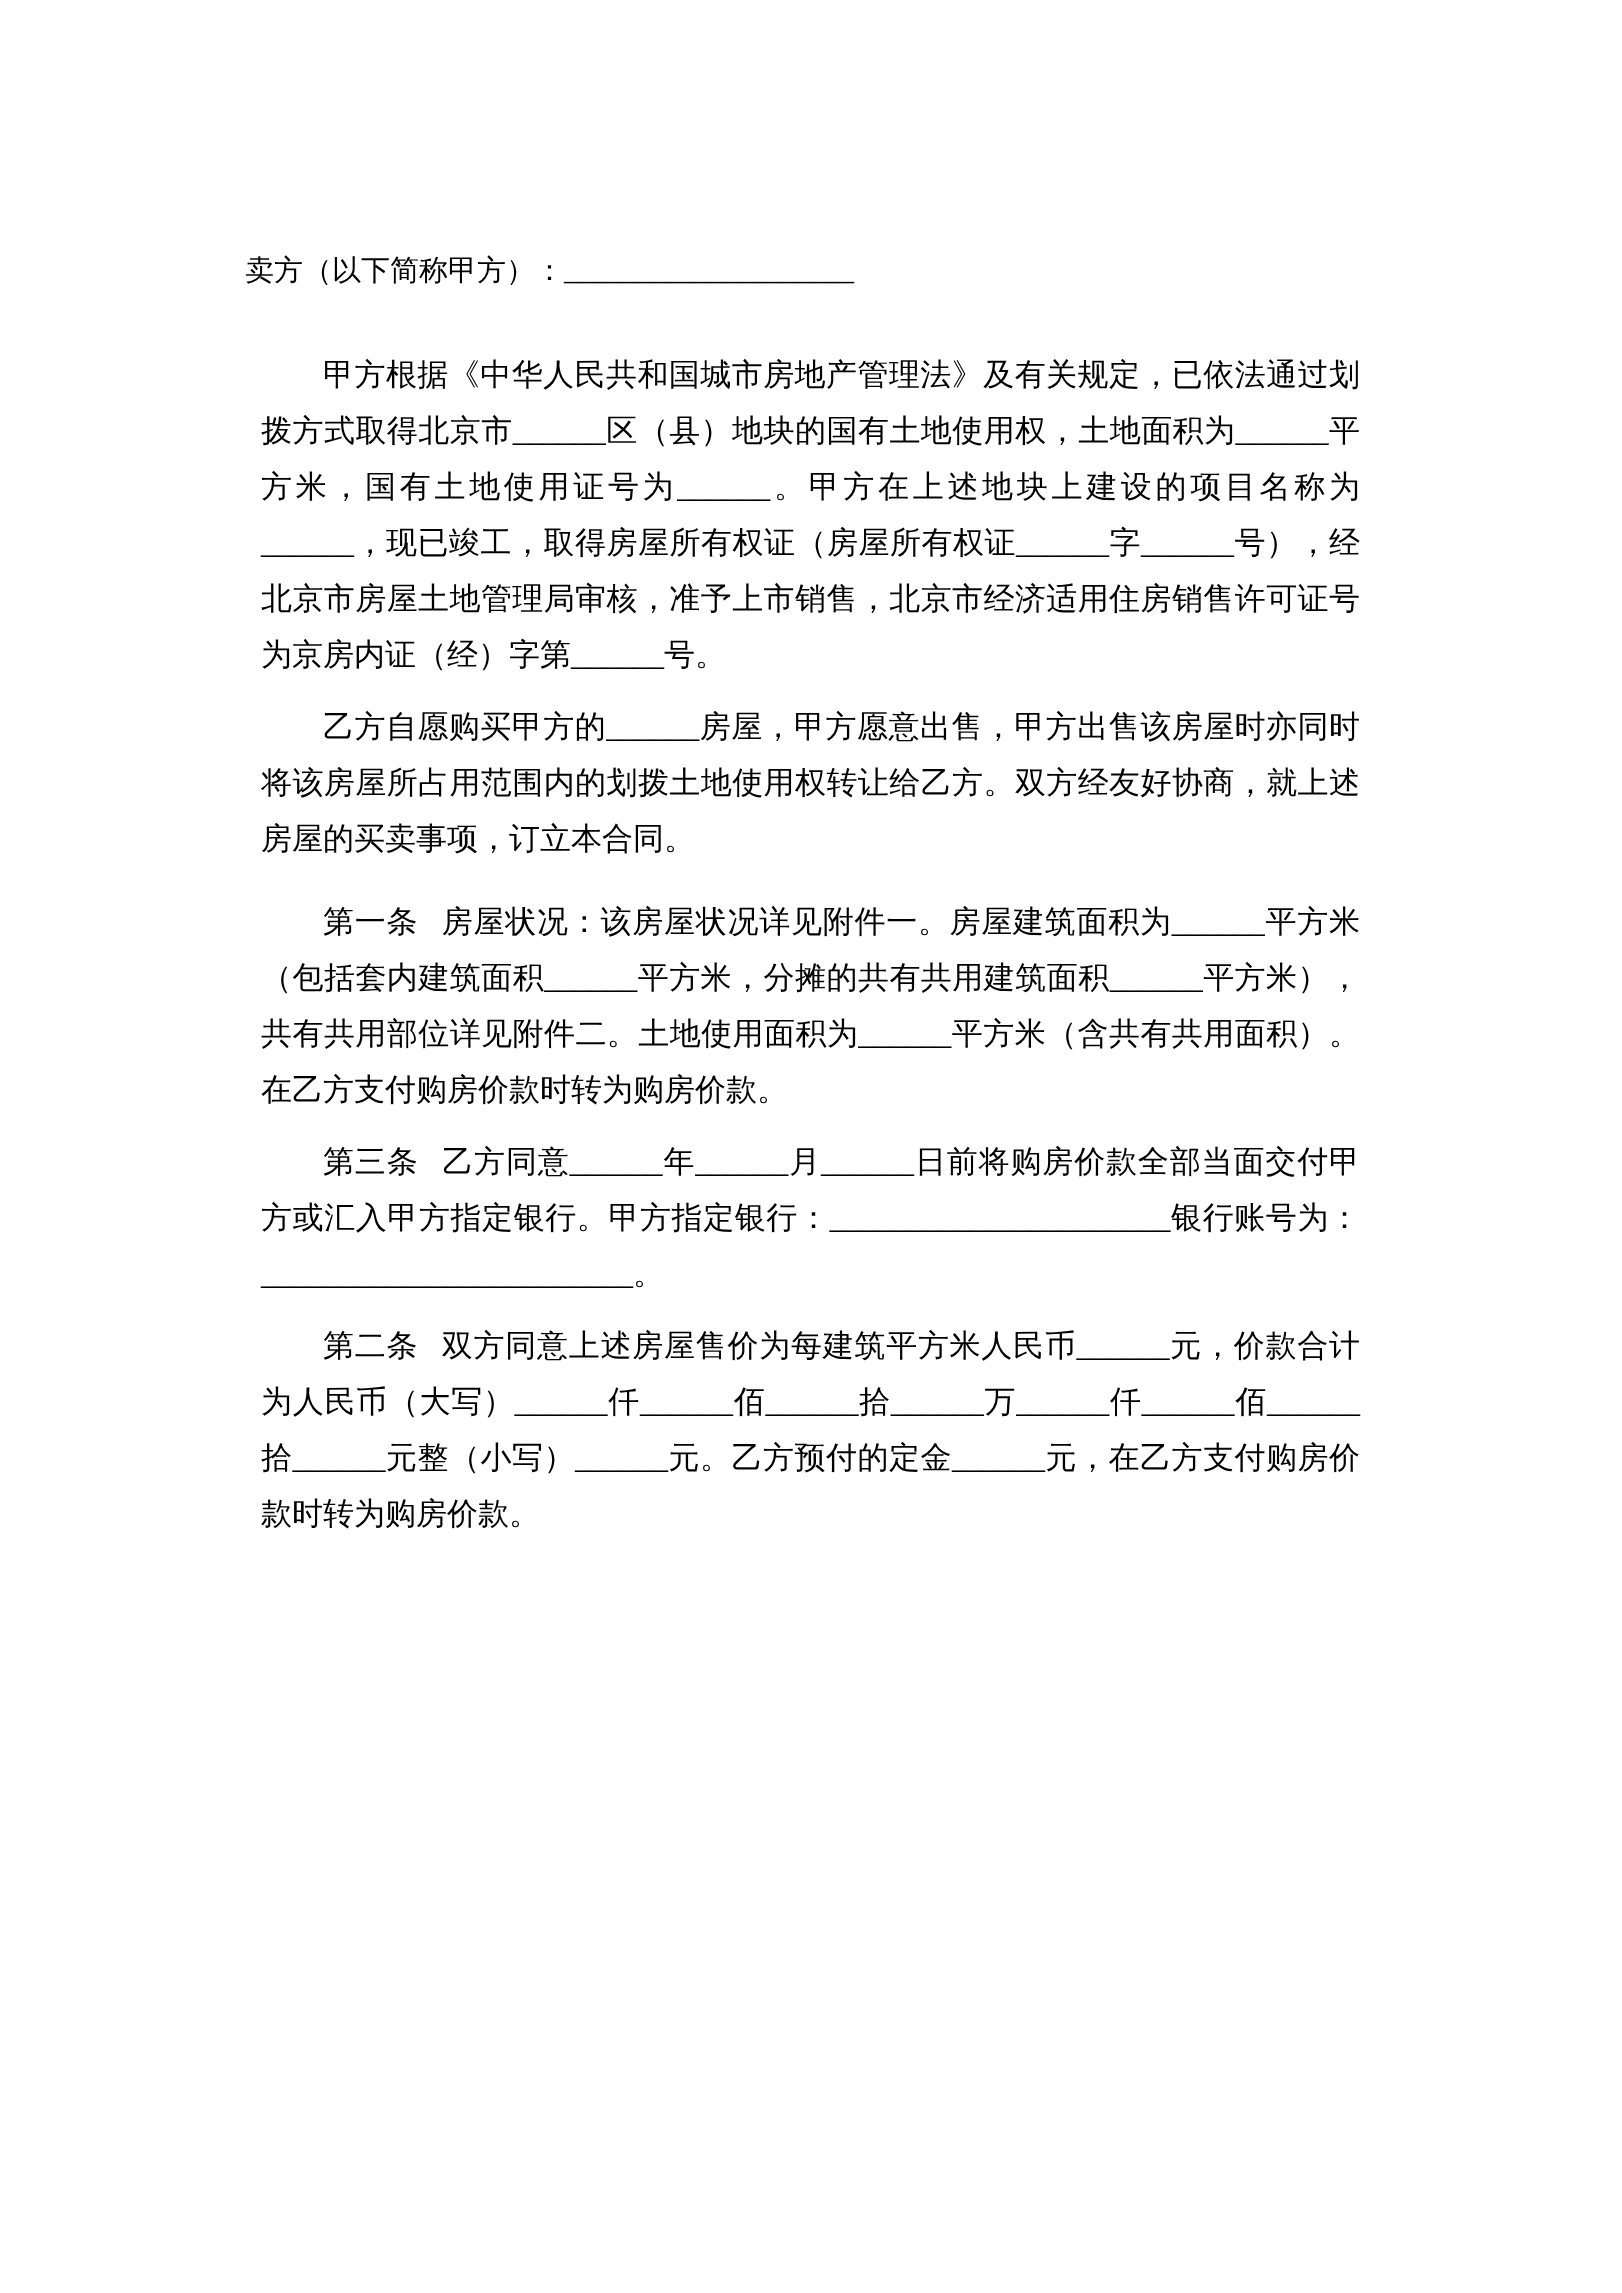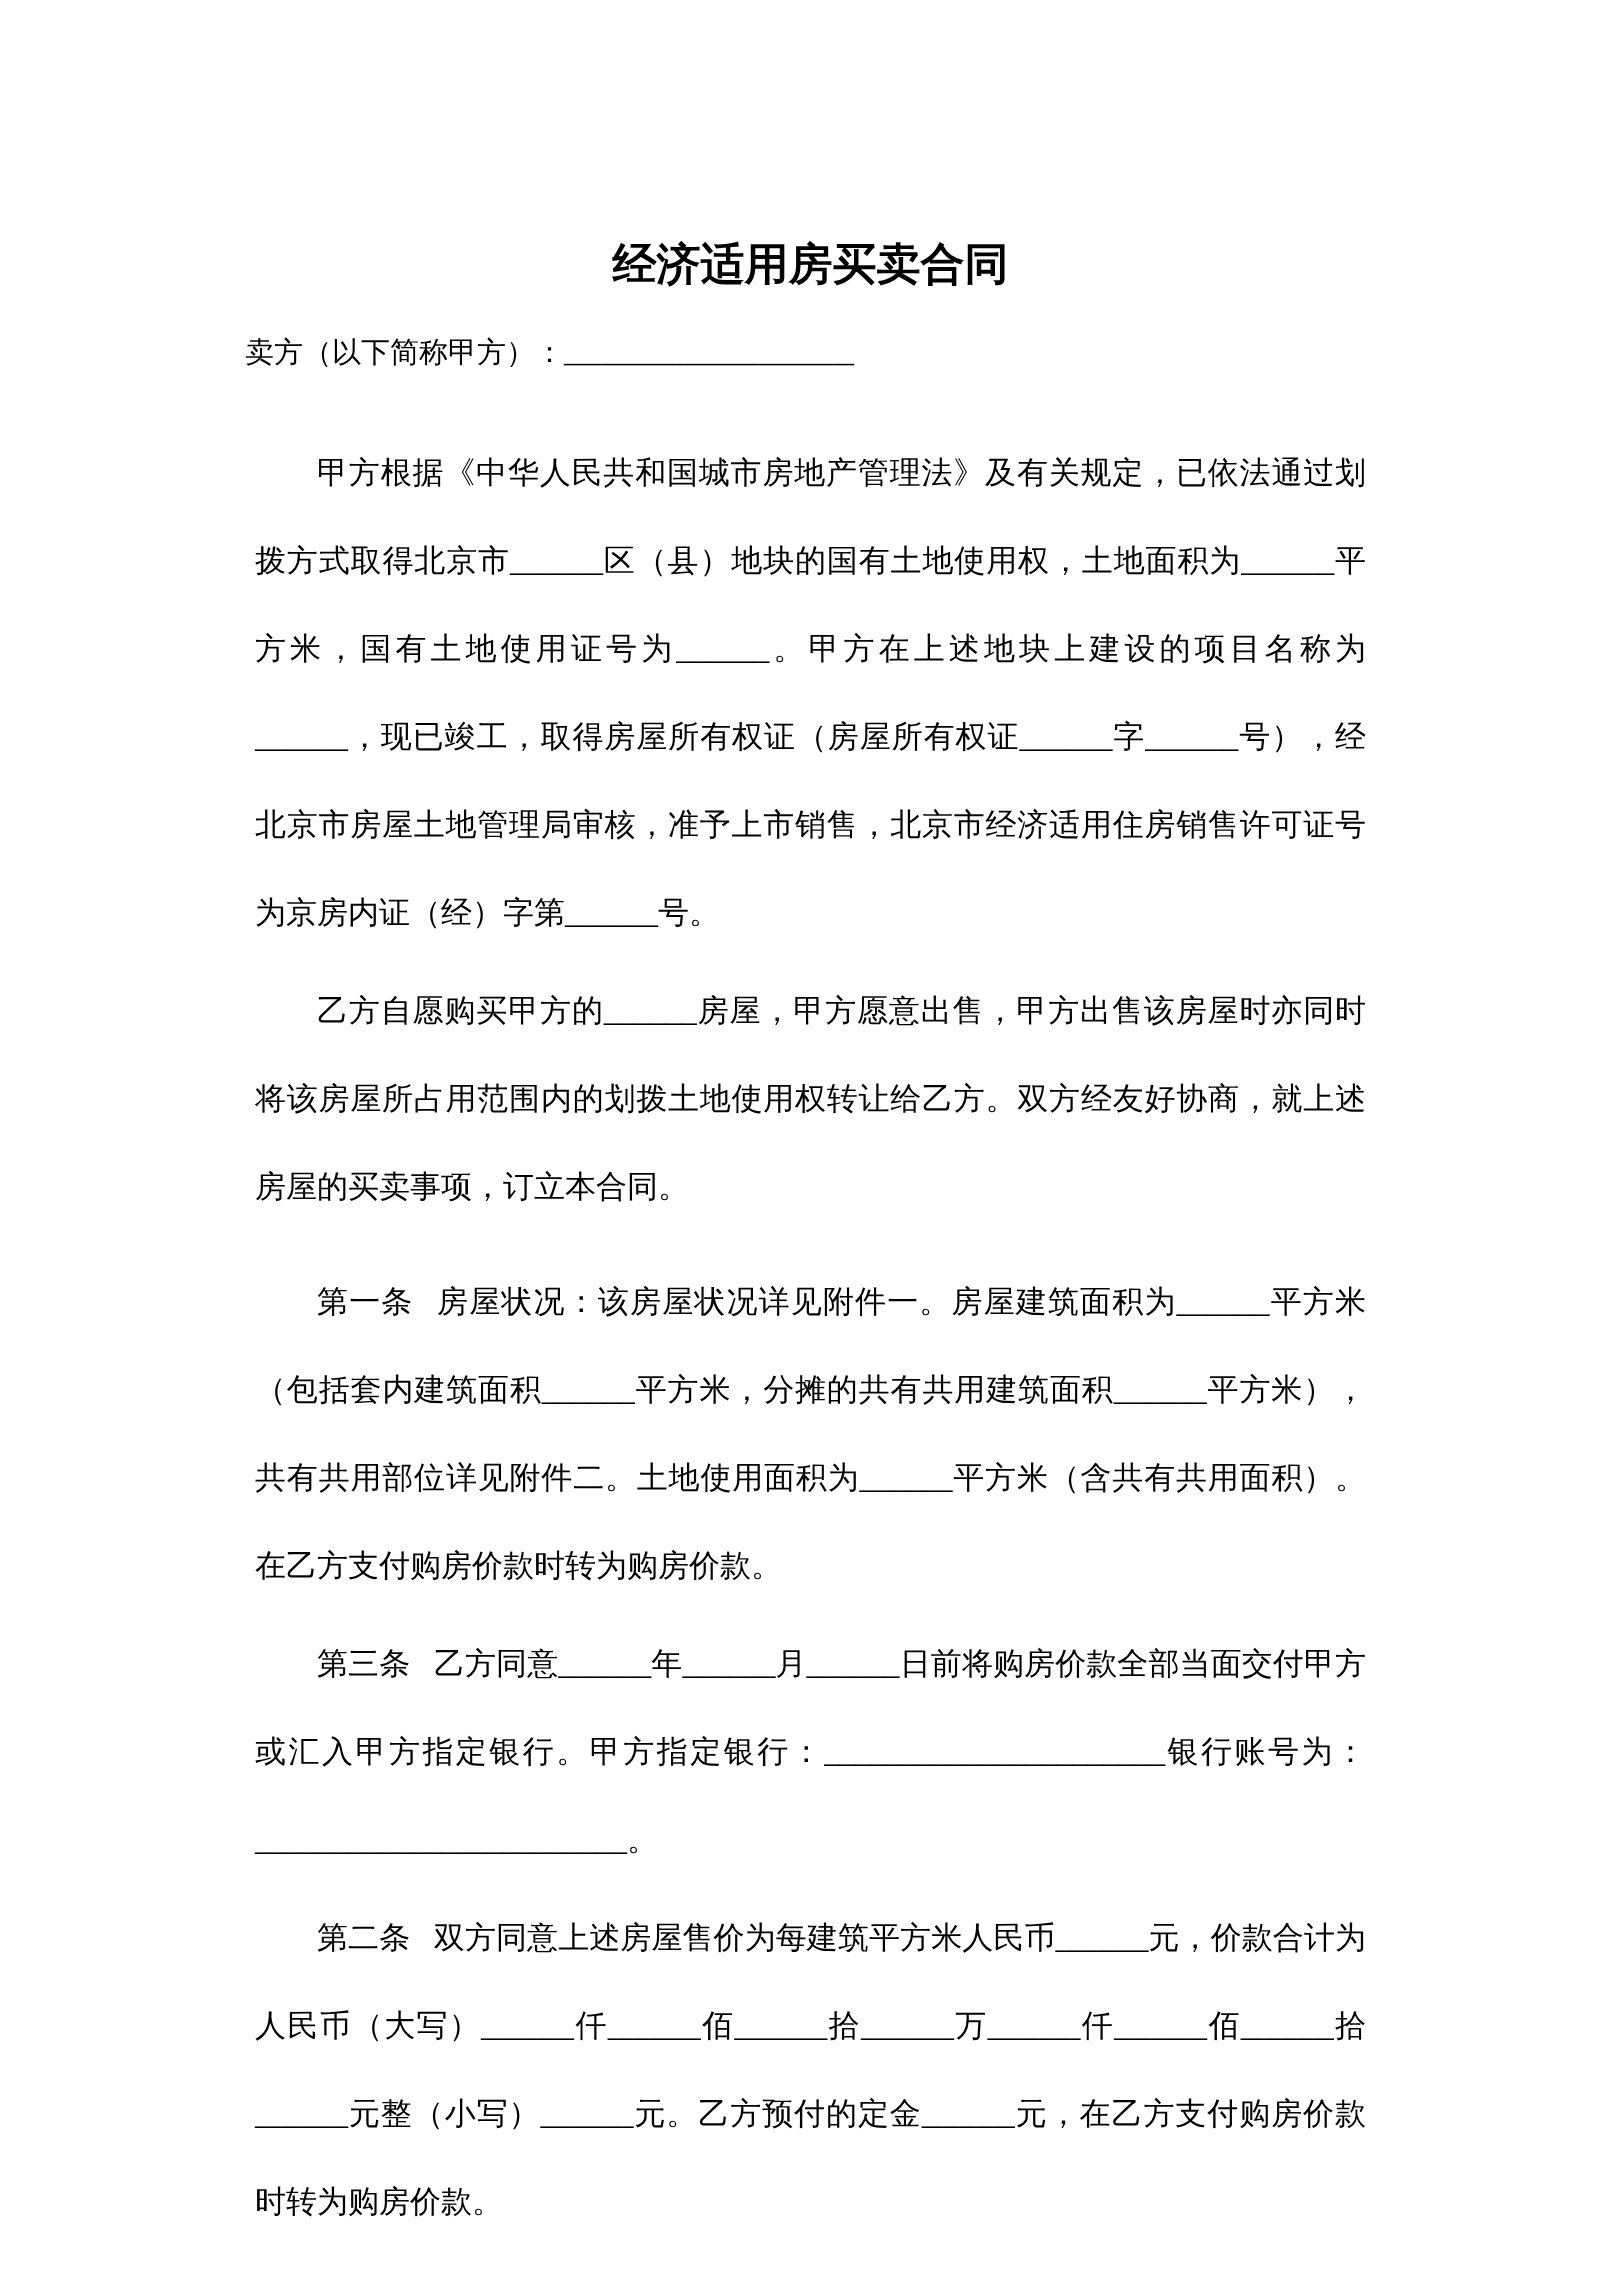--- a/index.html
+++ b/index.html
@@ -25,42 +25,41 @@
     margin: 0 0 29px 0;
   }
   .party-line {
     font-size: 29px;
     line-height: 64px;
     margin: 0 0 45px 0;
     white-space: nowrap;
   }
   .para {
     font-size: 31px;
-    line-height: 88px;
+    line-height: 56px;
     text-align: justify;
     text-indent: 62px;
-    margin: 10px;
+    margin: 16px;
   }
   .para.gap-before {
     margin-top: 27px;
   }
   .clause-heading {
     font-weight: 400;
     margin-right: 23.6px;
   }
   .blank {
     white-space: nowrap;
   }
 </style>
 </head>
 <body>
 
 <div class="page">
 
-  <h1 class="doc-title">经济适用房买卖合同</h1>
 
   <p class="party-line"><span>卖方（以下简称甲方）：</span><span class="blank">____________________</span></p>
 
 
   <div>
 
     <p class="para"><span>甲方根据《中华人民共和国城市房地产管理法》及有关规定，已依法通过划拨方式取得北京市______区（县）地块的国有土地使用权，土地面积为______平方米，国有土地使用证号为______。甲方在上述地块上建设的项目名称为______，现已竣工，取得房屋所有权证（房屋所有权证______字______号），经北京市房屋土地管理局审核，准予上市销售，北京市经济适用住房销售许可证号为京房内证（经）字第______号。</span></p>
 
     <p class="para"><span>乙方自愿购买甲方的______房屋，甲方愿意出售，甲方出售该房屋时亦同时将该房屋所占用范围内的划拨土地使用权转让给乙方。双方经友好协商，就上述房屋的买卖事项，订立本合同。</span></p>
 

